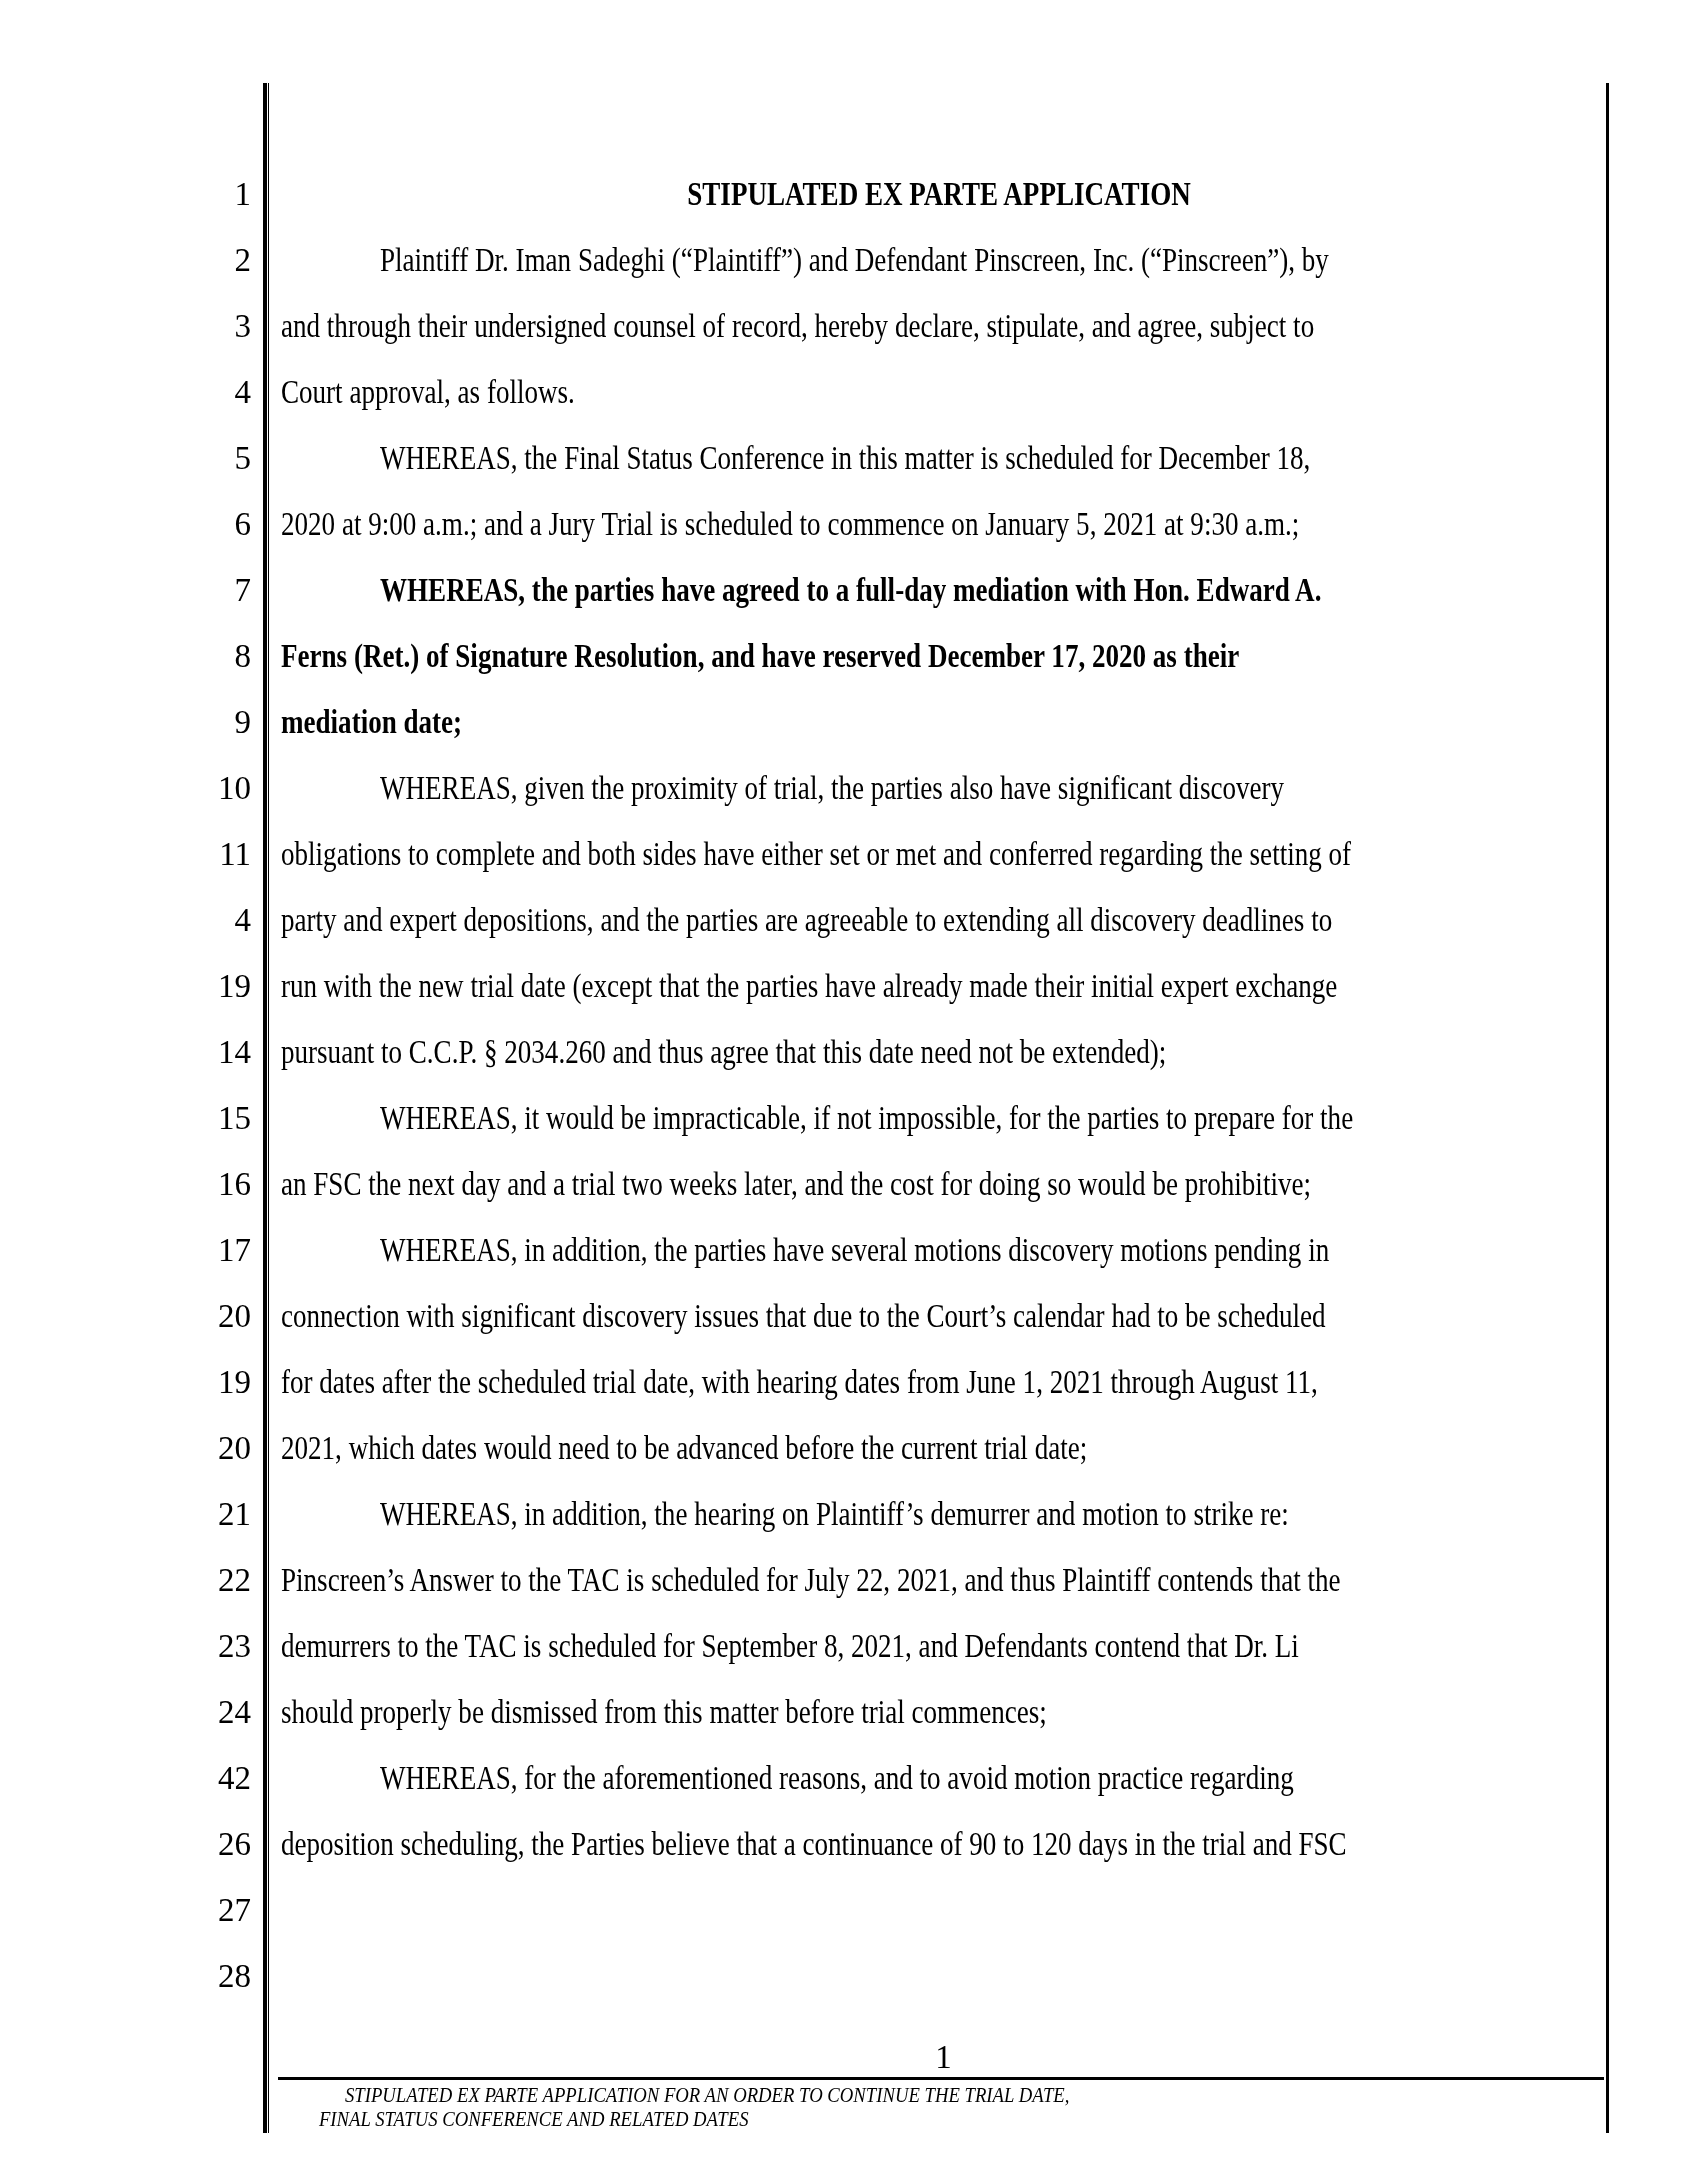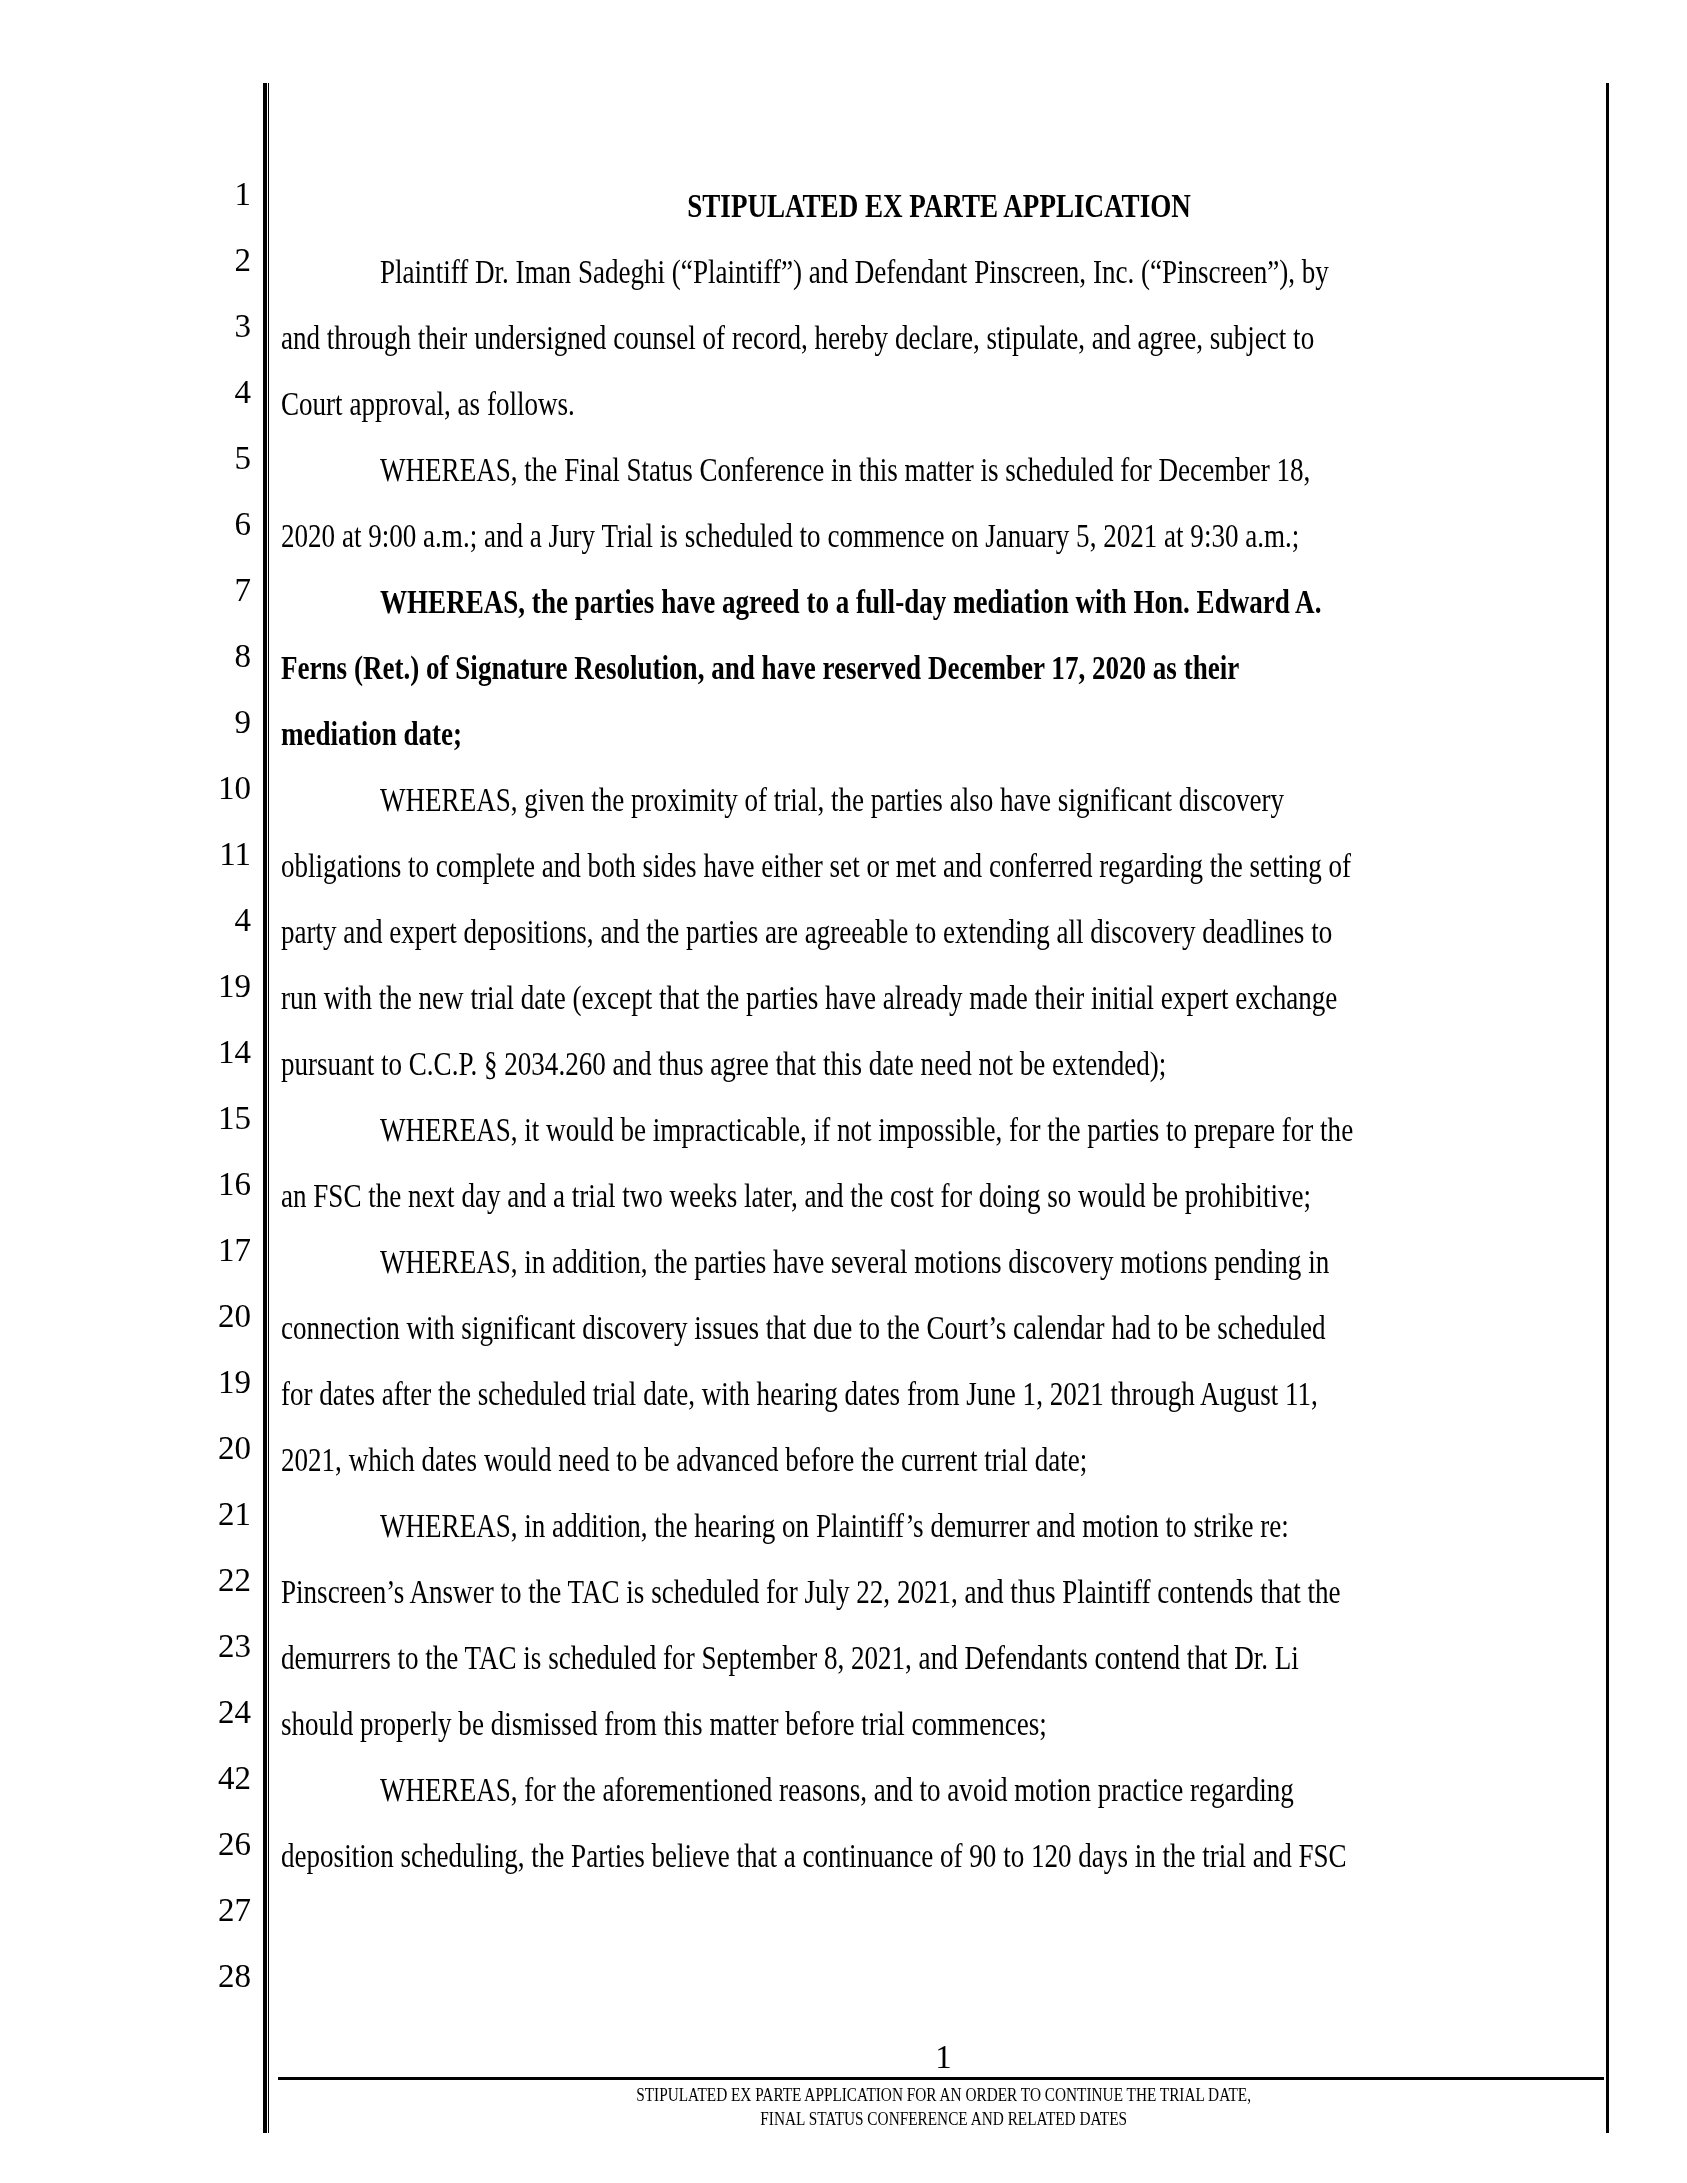--- a/index.html
+++ b/index.html
@@ -24,21 +24,21 @@
     width: 3.3px; height: 2050px; background: #000;
   }
   
   .gutter {
     position: absolute; left: 0; top: 161px; width: 251px;
     font-size: 33px; line-height: 66px; text-align: right;
   }
   .gutter div { white-space: nowrap; }
   
   .body-col {
-    position: absolute; left: 281px; top: 173px; width: 1317px;
+    position: absolute; left: 281px; top: 161px; width: 1317px;
     font-size: 33px; line-height: 66px;
   }
   .line { white-space: nowrap; }
   .line > span {
     display: inline-block;
     transform: scaleX(0.82);
     transform-origin: 0 50%;
   }
   .line.center { text-align: center; }
   .line.center > span { transform-origin: 50% 50%; }
@@ -48,21 +48,21 @@
   .page-number {
     position: absolute; left: 281px; top: 2041px; width: 1325px;
     font-size: 33px; line-height: 33px; text-align: center;
   }
   .footer-rule {
     position: absolute; left: 278px; top: 2077px;
     width: 1326px; height: 2.6px; background: #000;
   }
   .footer-text {
     position: absolute; left: 281px; top: 2083px; width: 1325px;
-    font-size: 18px; line-height: 24px; text-align: center;
+    font-size: 22px; line-height: 24px; text-align: left; font-style: italic;
   }
   .footer-text .fline > span {
     display: inline-block;
     transform: scaleX(0.85);
     transform-origin: 50% 50%;
   }
 </style>
 </head>
 <body>
 

